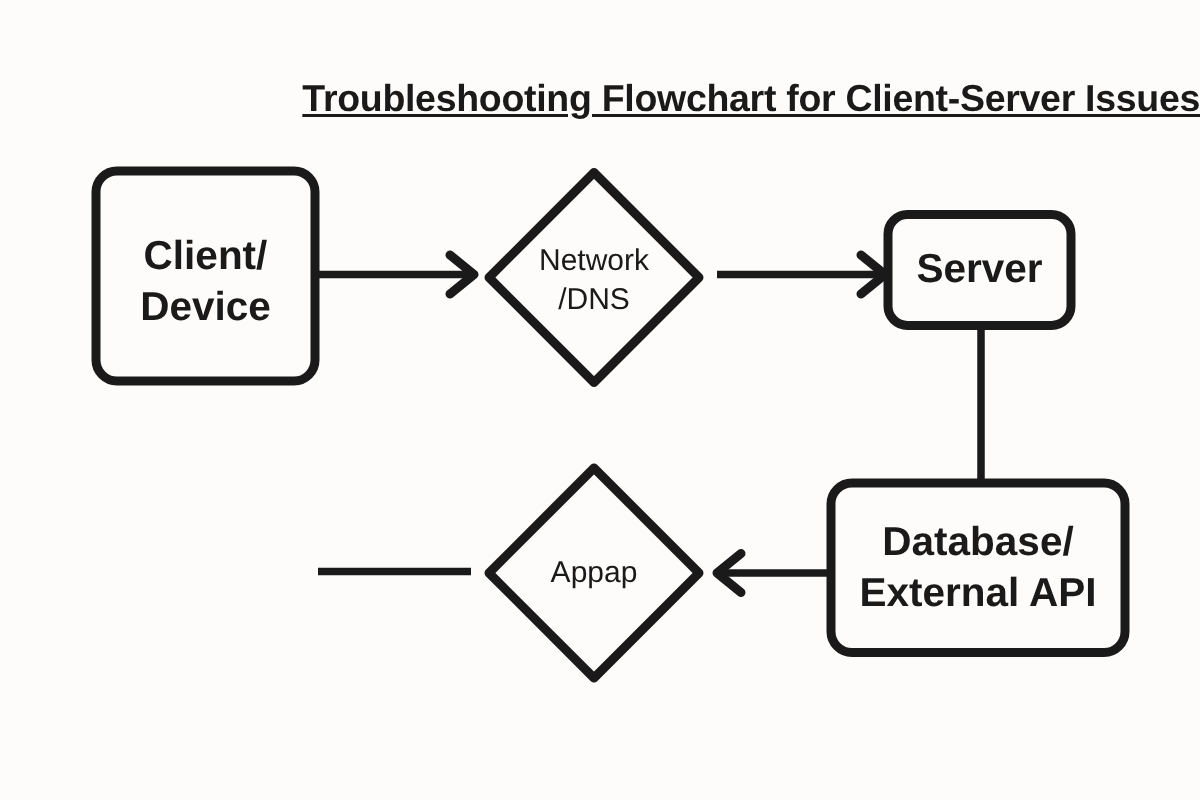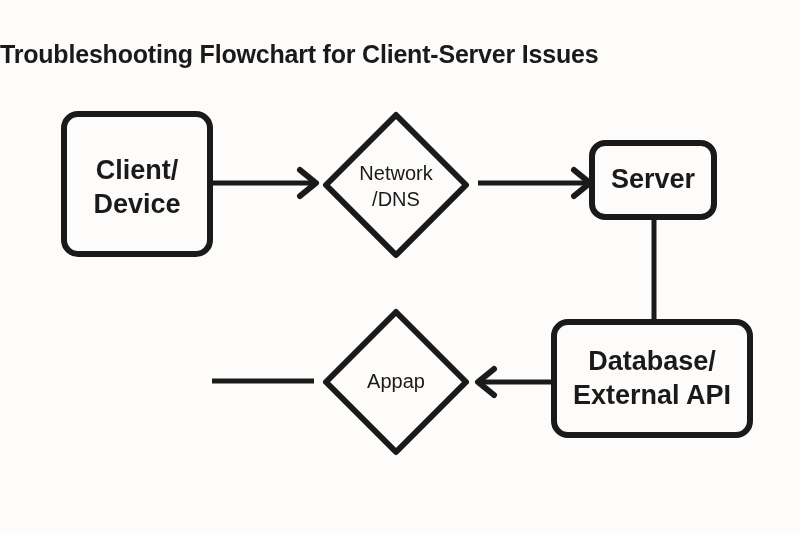--- a/index.html
+++ b/index.html
@@ -15,28 +15,29 @@
   }
   #diagram-root {
     position: relative;
     width: 800px;
     height: 533px;
     background: #fdfcfa;
   }
   .chart-title {
     position: absolute;
     left: 0;
-    top: 40px;
+    top: 52px;
     width: 800px;
-    text-align: left;
+    text-align: right;
     font-family: "Liberation Sans", sans-serif;
     font-size: 25px;
     font-weight: bold;
     color: #1a1a1a;
     letter-spacing: -0.2px;
+    text-decoration: underline;
   }
   svg.flow-canvas {
     position: absolute;
     left: 0;
     top: 0;
     width: 800px;
     height: 533px;
     display: block;
   }
   .node-shape {

